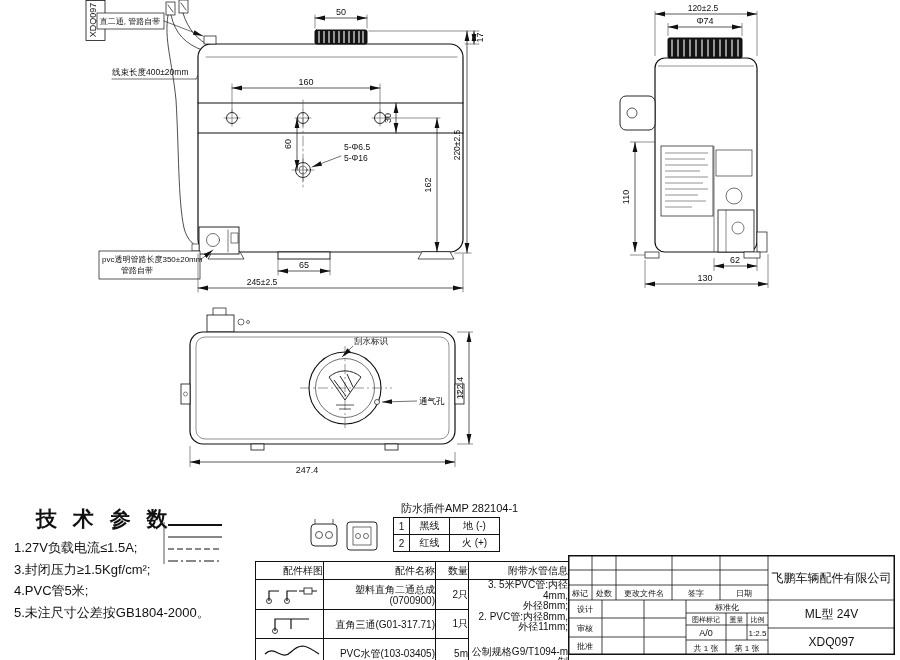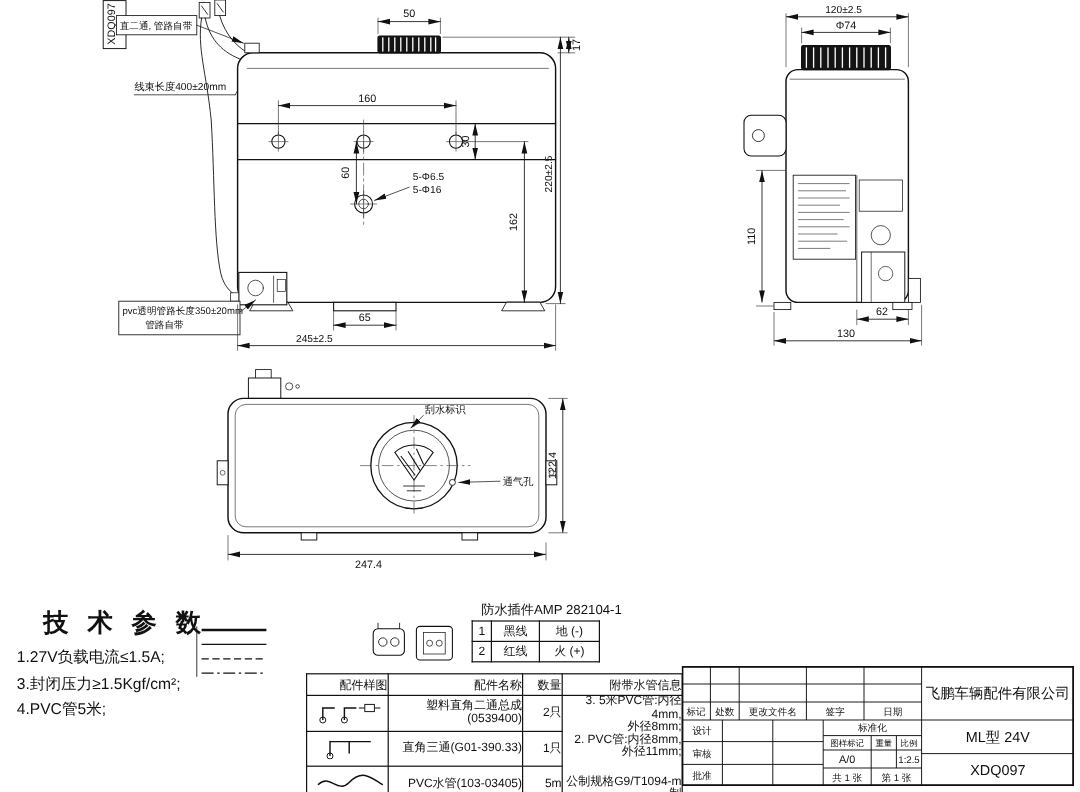--- a/index.html
+++ b/index.html
@@ -311,20 +311,21 @@
     </g>
   </g>
 </svg>
 
 <div class="abs" style="left:36px;top:505px;">
   <div class="tech-title">技 术 参 数</div>
   <div style="margin-top:4px;margin-left:-22px;">
     <div class="tech-item">1.27V负载电流≤1.5A;</div>
     <div class="tech-item">3.封闭压力≥1.5Kgf/cm²;</div>
     <div class="tech-item">4.PVC管5米;</div>
+    <div class="tech-item">5.未注尺寸公差按GB1804-2000。</div>
   </div>
 </div>
 
 <svg class="abs" style="left:160px;top:516px" width="72" height="52">
   <line x1="4" y1="6" x2="4" y2="48" stroke="#111" stroke-width="0.7"></line>
   <line x1="8" y1="9" x2="62" y2="9" stroke="#111" stroke-width="2"></line>
   <line x1="8" y1="21" x2="62" y2="21" stroke="#111" stroke-width="1"></line>
   <line x1="8" y1="33" x2="62" y2="33" stroke="#111" stroke-width="1" stroke-dasharray="6 3"></line>
   <line x1="8" y1="45" x2="62" y2="45" stroke="#111" stroke-width="1" stroke-dasharray="10 3 2 3"></line>
 </svg>
@@ -383,41 +384,41 @@
         <polyline points="8,18 8,8 18,8" fill="none" stroke="#111" stroke-width="1.2"></polyline>
         <circle cx="8" cy="18" r="2.5" fill="none" stroke="#111" stroke-width="0.8"></circle>
         <polyline points="26,18 26,8 36,8" fill="none" stroke="#111" stroke-width="1.2"></polyline>
         <circle cx="26" cy="18" r="2.5" fill="none" stroke="#111" stroke-width="0.8"></circle>
         <line x1="38" y1="8" x2="56" y2="8" stroke="#111" stroke-width="1"></line>
         <rect x="43" y="5" width="8" height="6" fill="#fff" stroke="#111" stroke-width="0.8"></rect>
       </svg>
     </td>
     <td class="name2">
       <div>塑料直角二通总成</div>
-      <div>(0539400)</div>
+      <div>(0700900)</div>
     </td>
     <td>2只</td>
     <td rowspan="3" class="info-lines">
       <div>3. 5米PVC管:内径4mm,</div>
       <div style="padding-left:10px">外径8mm;</div>
       <div>2. PVC管:内径8mm,</div>
       <div style="padding-left:10px">外径11mm;</div>
       <div style="margin-top:14px">公制规格G9/T1094-m制</div>
     </td>
   </tr>
   <tr style="height:25px">
     <td>
       <svg width="62" height="22">
         <polyline points="14,19 14,7 48,7" fill="none" stroke="#111" stroke-width="1.2"></polyline>
         <line x1="30" y1="7" x2="30" y2="17" stroke="#111" stroke-width="1.2"></line>
         <circle cx="14" cy="19" r="2.5" fill="none" stroke="#111" stroke-width="0.8"></circle>
       </svg>
     </td>
     <td class="name2">
-      <div>直角三通(G01-390.33)</div>
+      <div>直角三通(G01-317.71)</div>
     </td>
     <td>1只</td>
   </tr>
   <tr style="height:25px">
     <td>
       <svg width="62" height="22">
         <path d="M4,13 C14,3 20,21 30,11 S 46,5 58,13" fill="none" stroke="#111" stroke-width="1.2"></path>
       </svg>
     </td>
     <td class="name2">

